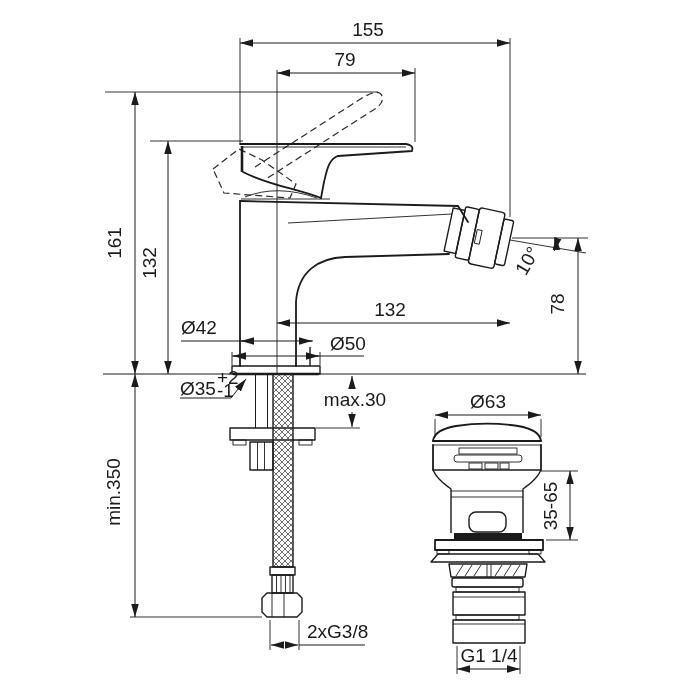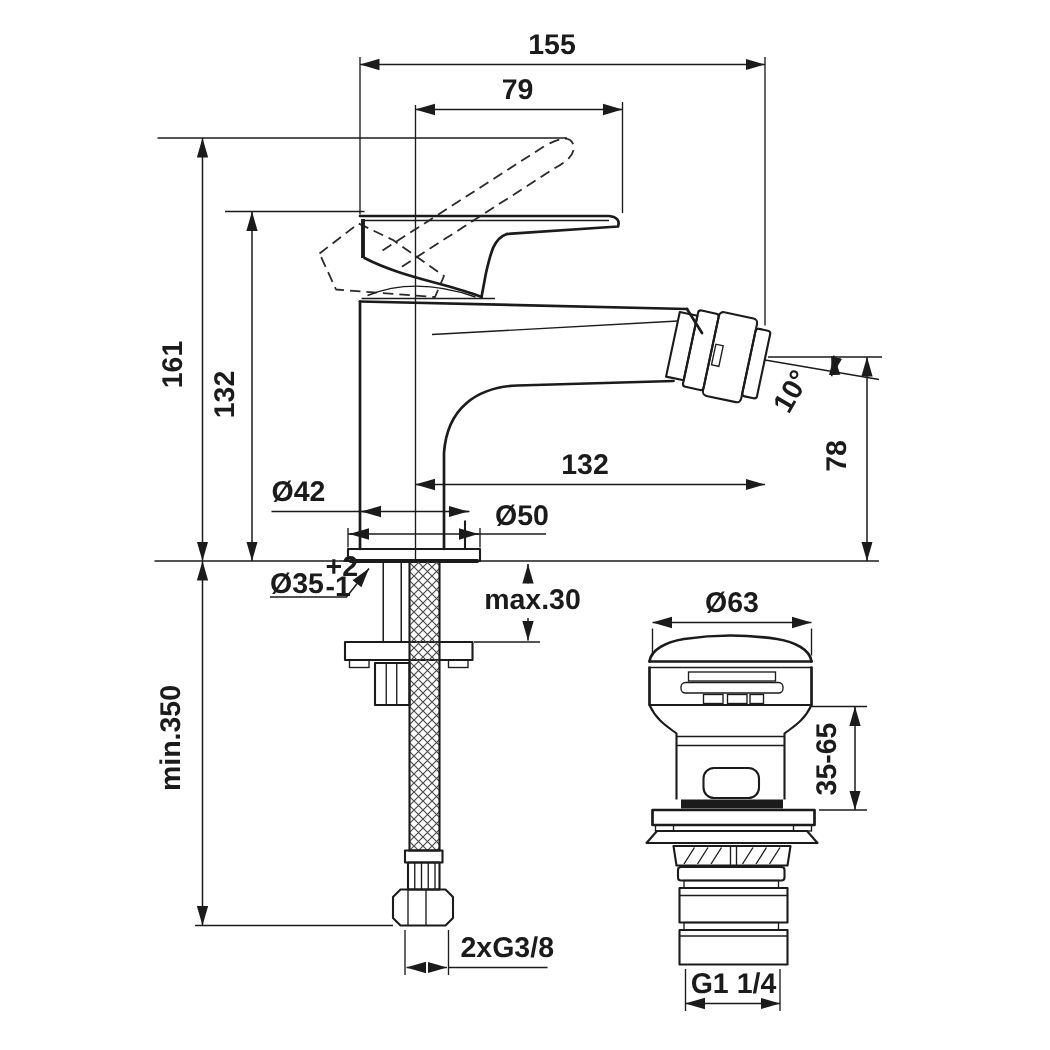--- a/index.html
+++ b/index.html
@@ -1,16 +1,16 @@
 <!DOCTYPE html>
 <html><head>
 <meta charset="utf-8">
 <style>
   html,body{margin:0;padding:0;background:#fff;}
-  .sheet{position:relative;width:700px;height:700px;background:#ffffff;overflow:hidden;font-weight:bold;}
+  .sheet{position:relative;width:700px;height:700px;background:#ffffff;overflow:hidden;}
   svg{position:absolute;left:0;top:0;}
   svg text{font-family:"Liberation Sans","DejaVu Sans",sans-serif;fill:#1b1b1b;font-size:19px;}
   .ln{stroke:#1b1b1b;stroke-width:1;fill:none;}
   .thin{stroke:#1b1b1b;stroke-width:0.9;fill:none;}
   .out{stroke:#1b1b1b;stroke-width:1.8;fill:none;stroke-linejoin:round;stroke-linecap:round;}
   .out2{stroke:#1b1b1b;stroke-width:1.4;fill:none;stroke-linejoin:round;}
   .heavy{stroke:#1b1b1b;stroke-width:2.6;fill:none;}
   .dash{stroke:#2a2a2a;stroke-width:1.2;fill:none;stroke-dasharray:7 4;stroke-linejoin:round;}
   .dim{stroke:#1b1b1b;stroke-width:1;fill:none;}
 </style>

